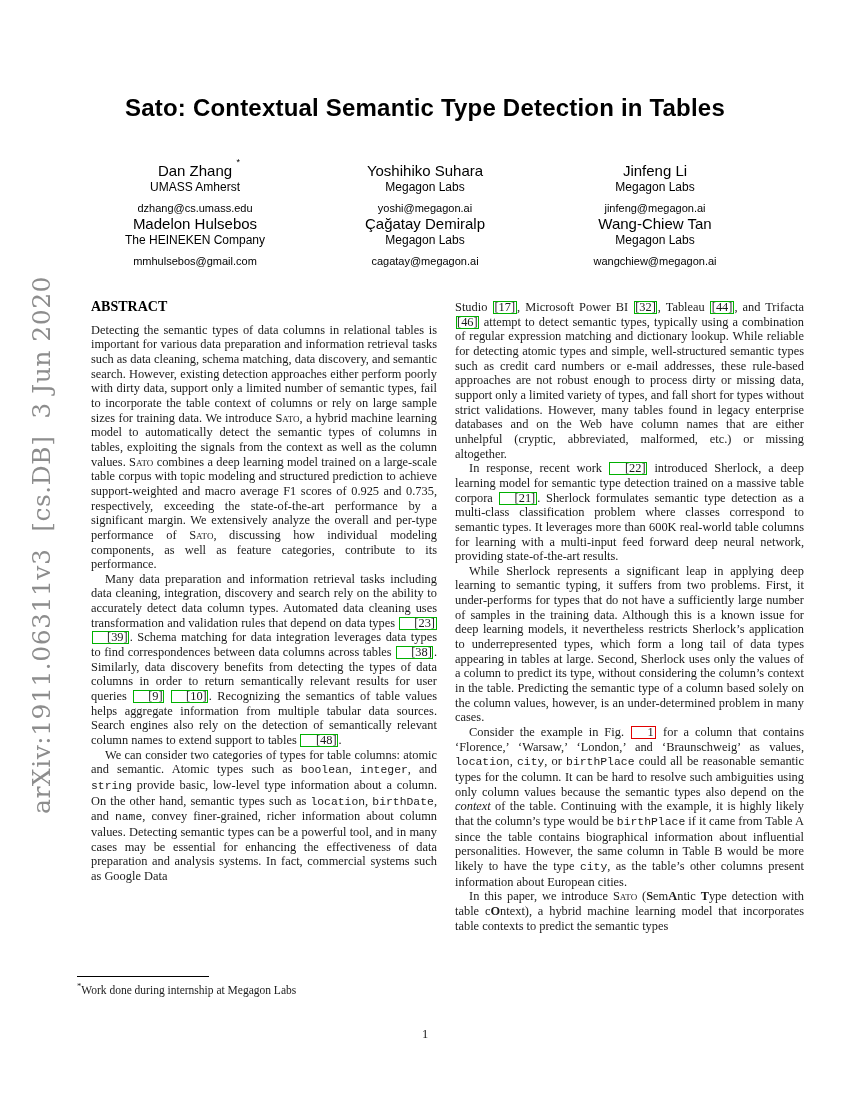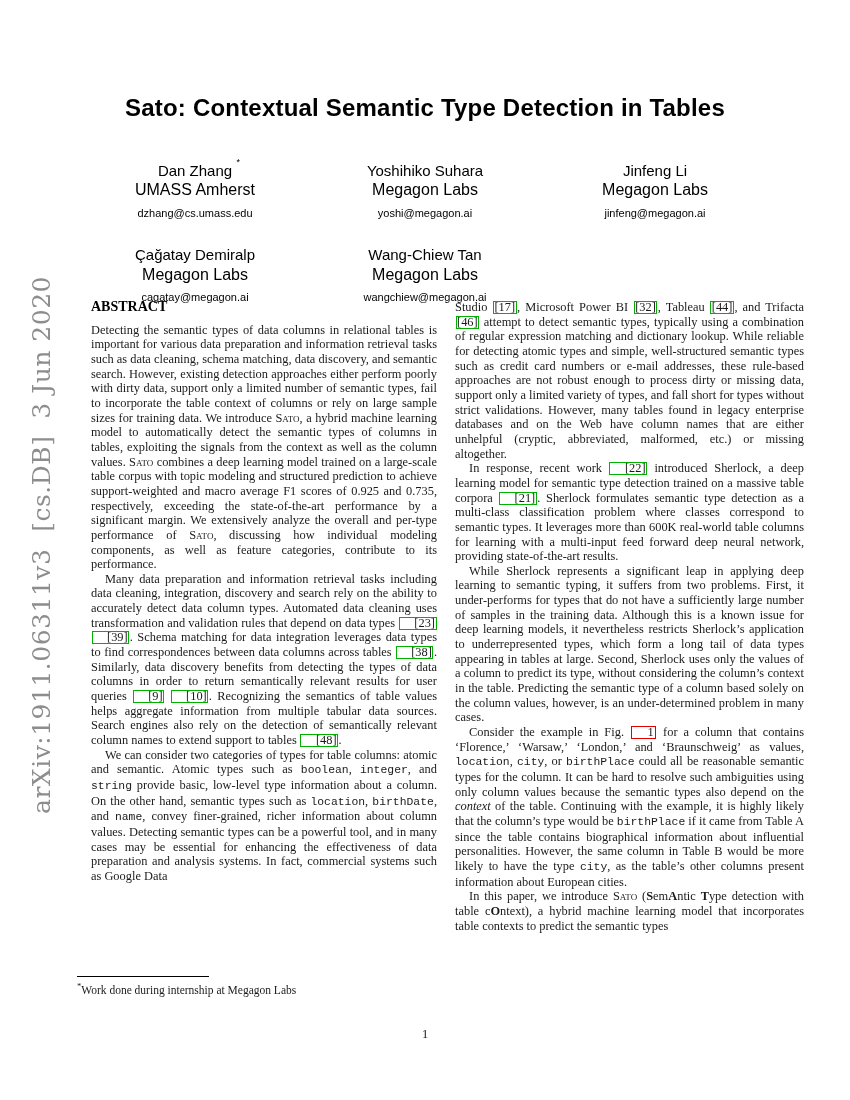--- a/index.html
+++ b/index.html
@@ -19,27 +19,27 @@
   }
 
   
   .paper-title {
     position:absolute; top:94px; left:0; width:100%;
     text-align:center; font-family:"Liberation Sans", sans-serif;
     font-weight:bold; font-size:24px; letter-spacing:0.2px; color:#000;
   }
   .authors-grid {
     position:absolute; top:162px; left:80px; width:690px;
-    display:grid; grid-template-columns:1fr 1fr 1fr; row-gap:27px;
+    display:grid; grid-template-columns:1fr 1fr 1fr; row-gap:0;
     text-align:center; font-family:"Liberation Sans", sans-serif; color:#000;
   }
   .author-card { line-height:1.15; }
   .author-name { font-size:15px; position:relative; display:inline-block; }
   .author-sup { position:absolute; top:-5px; right:-8px; font-size:9px; }
-  .author-affil { font-size:16px; margin-top:1px; }
+  .author-affil { font-size:12px; margin-top:1px; }
   .author-email { font-size:11px; margin-top:7px; }
 
   
   .columns { position:absolute; top:300px; left:77px; width:713px; }
   .col { position:absolute; top:0; text-align:justify; font-size:12.4px; line-height:14.65px;margin-left:14px; }
   .col-left  { left:0;   width:346px; height:672px; overflow:hidden; }
   .col-right { left:364px; width:349px; height:700px; overflow:hidden; }
 
   .sec-heading {
     font-weight:bold; font-size:14px; margin:0 0 8px 0; text-align:left;
@@ -96,20 +96,25 @@
       <div class="author-name">Yoshihiko Suhara</div>
       <div class="author-affil">Megagon Labs</div>
       <div class="author-email">yoshi@megagon.ai</div>
     </div>
     <div class="author-card">
       <div class="author-name">Jinfeng Li</div>
       <div class="author-affil">Megagon Labs</div>
       <div class="author-email">jinfeng@megagon.ai</div>
     </div>
     <div class="author-card">
+      <div class="author-name">Madelon Hulsebos</div>
+      <div class="author-affil">The HEINEKEN Company</div>
+      <div class="author-email">mmhulsebos@gmail.com</div>
+    </div>
+    <div class="author-card">
       <div class="author-name">Çağatay Demiralp</div>
       <div class="author-affil">Megagon Labs</div>
       <div class="author-email">cagatay@megagon.ai</div>
     </div>
     <div class="author-card">
       <div class="author-name">Wang-Chiew Tan</div>
       <div class="author-affil">Megagon Labs</div>
       <div class="author-email">wangchiew@megagon.ai</div>
     </div>
   </div>

